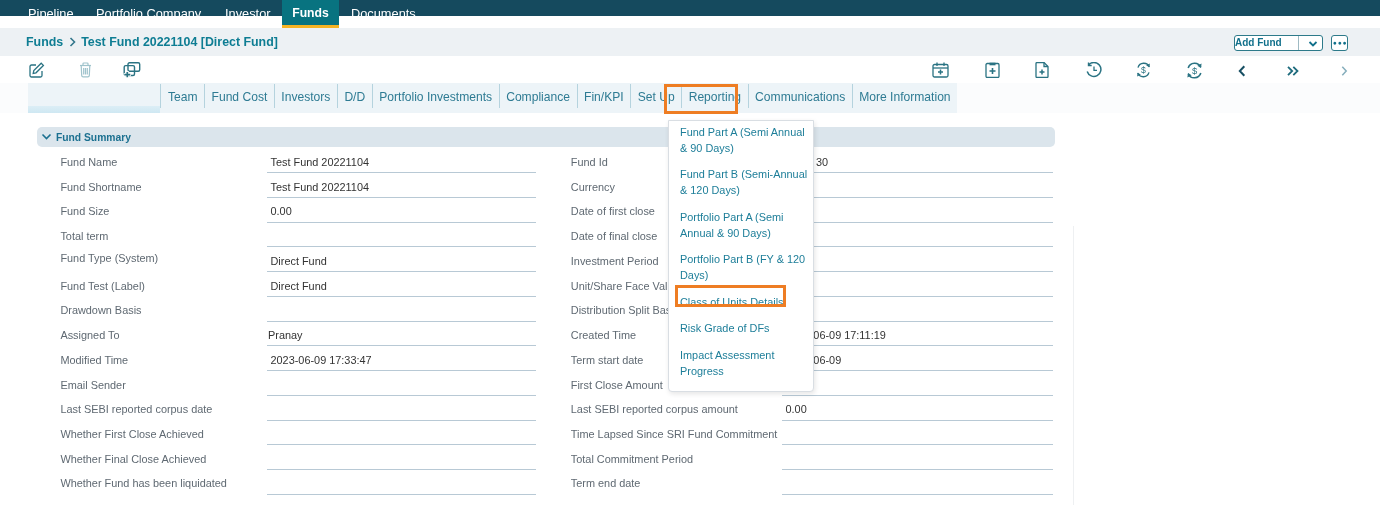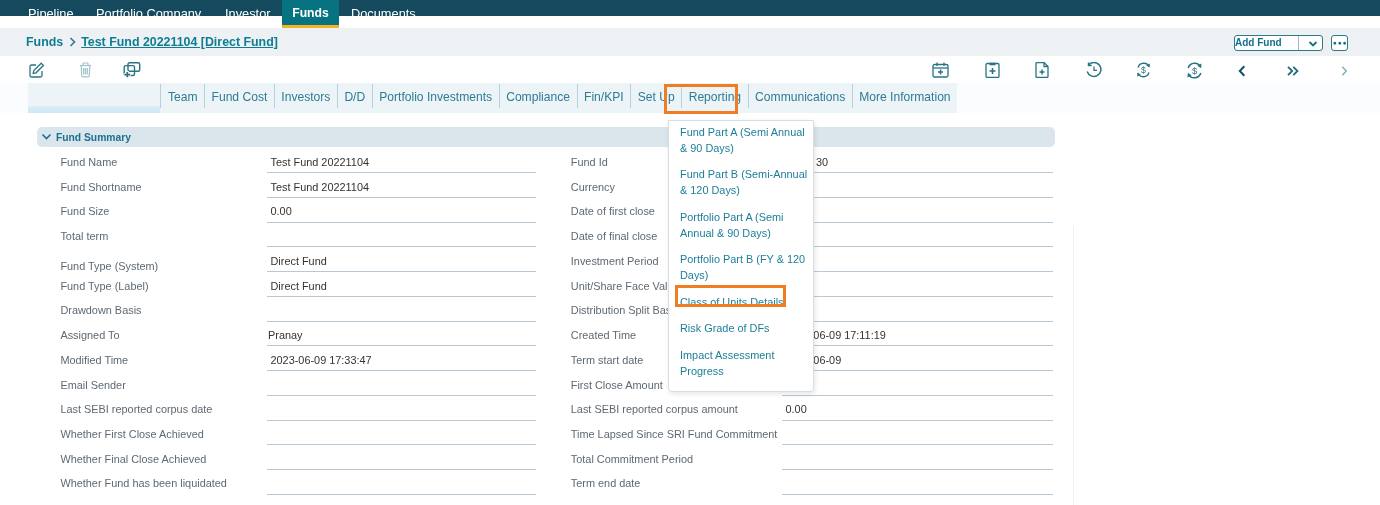--- a/index.html
+++ b/index.html
@@ -8,21 +8,21 @@
 #nav { position:absolute; left:0; top:0; width:1380px; height:16px; background:#154a5e; }
 #nav .item { position:absolute; top:0; height:28px; line-height:27px; color:#fff; font-size:12.8px; }
 #funds-tab { position:absolute; left:282px; top:0; width:57px; height:28px; background:#087380; }
 #funds-tab .t { position:absolute; left:0; width:57px; text-align:center; top:0; line-height:27px; color:#fff; font-weight:bold; font-size:12.2px; }
 #funds-tab .u { position:absolute; left:0; bottom:0; width:57px; height:3.4px; background:#f5b323; }
 
 
 #crumb { position:absolute; left:0; top:28px; width:1380px; height:28px; background:#edf1f4; }
 #crumb .b1 { position:absolute; left:26px; top:0; height:28px; line-height:29px; font-size:12.4px; font-weight:bold; color:#0e7d93; }
 #crumb svg.chev { position:absolute; left:69px; top:9px; }
-#crumb .b2 { position:absolute; left:81.2px; top:0; height:28px; line-height:29px; font-size:12.4px; font-weight:bold; color:#0e7d93;text-decoration:underline; }
+#crumb .b2 { position:absolute; left:81.2px; top:0; height:28px; line-height:29px; font-size:12.4px; font-weight:bold; color:#0e7d93; }
 #addbtn { position:absolute; left:1234px; top:7px; width:89px; height:16px; border:1px solid #2d7a8a; border-radius:3px; background:#fff; }
 #addbtn .txt { position:absolute; left:0; top:0; width:64px; height:14px; line-height:14px; color:#11708b; font-weight:bold; font-size:10px; border-right:1px solid #9fbac3; }
 #addbtn svg { position:absolute; right:4px; top:4px; }
 #dots { position:absolute; left:1331px; top:7px; width:17px; height:16px; border:1px solid #2d7a8a; border-radius:3px; background:#fff; color:#11708b; font-weight:bold; font-size:6.5px; line-height:13px; text-align:center; letter-spacing:1px; text-indent:1px; }
 
 
 #toolbar { position:absolute; left:0; top:56px; width:1380px; height:27px; background:#fff; }
 #toolbar svg { position:absolute; top:6px; }
 
 
@@ -178,23 +178,23 @@
   </div>
 </div>
 <div id="fields" style="position:absolute;left:0;top:0;width:1380px;height:505px;pointer-events:none;">
 <div class="lbl" style="left:60.4px;top:154.9px">Fund Name</div>
 <div class="val" style="left:270.5px;top:154.9px">Test Fund 20221104</div>
 <div class="lbl" style="left:60.4px;top:179.6px">Fund Shortname</div>
 <div class="val" style="left:270.5px;top:179.6px">Test Fund 20221104</div>
 <div class="lbl" style="left:60.4px;top:204.4px">Fund Size</div>
 <div class="val" style="left:270.5px;top:204.4px">0.00</div>
 <div class="lbl" style="left:60.4px;top:229.1px">Total term</div>
-<div class="lbl" style="left:60.4px;top:259px">Fund Type (System)</div>
+<div class="lbl" style="left:60.4px;top:251px">Fund Type (System)</div>
 <div class="val" style="left:270.5px;top:253.8px">Direct Fund</div>
-<div class="lbl" style="left:60.4px;top:278.6px">Fund Type (Label)</div>
+<div class="lbl" style="left:60.4px;top:278.6px">Fund Test (Label)</div>
 <div class="val" style="left:270.5px;top:278.6px">Direct Fund</div>
 <div class="lbl" style="left:60.4px;top:303.3px">Drawdown Basis</div>
 <div class="lbl" style="left:60.4px;top:328.0px">Assigned To</div>
 <div class="val" style="left:268px;top:328.0px">Pranay</div>
 <div class="lbl" style="left:60.4px;top:352.7px">Modified Time</div>
 <div class="val" style="left:270.5px;top:352.7px">2023-06-09 17:33:47</div>
 <div class="lbl" style="left:60.4px;top:377.5px">Email Sender</div>
 <div class="lbl" style="left:60.4px;top:402.2px">Last SEBI reported corpus date</div>
 <div class="lbl" style="left:60.4px;top:426.9px">Whether First Close Achieved</div>
 <div class="lbl" style="left:60.4px;top:451.7px">Whether Final Close Achieved</div>

